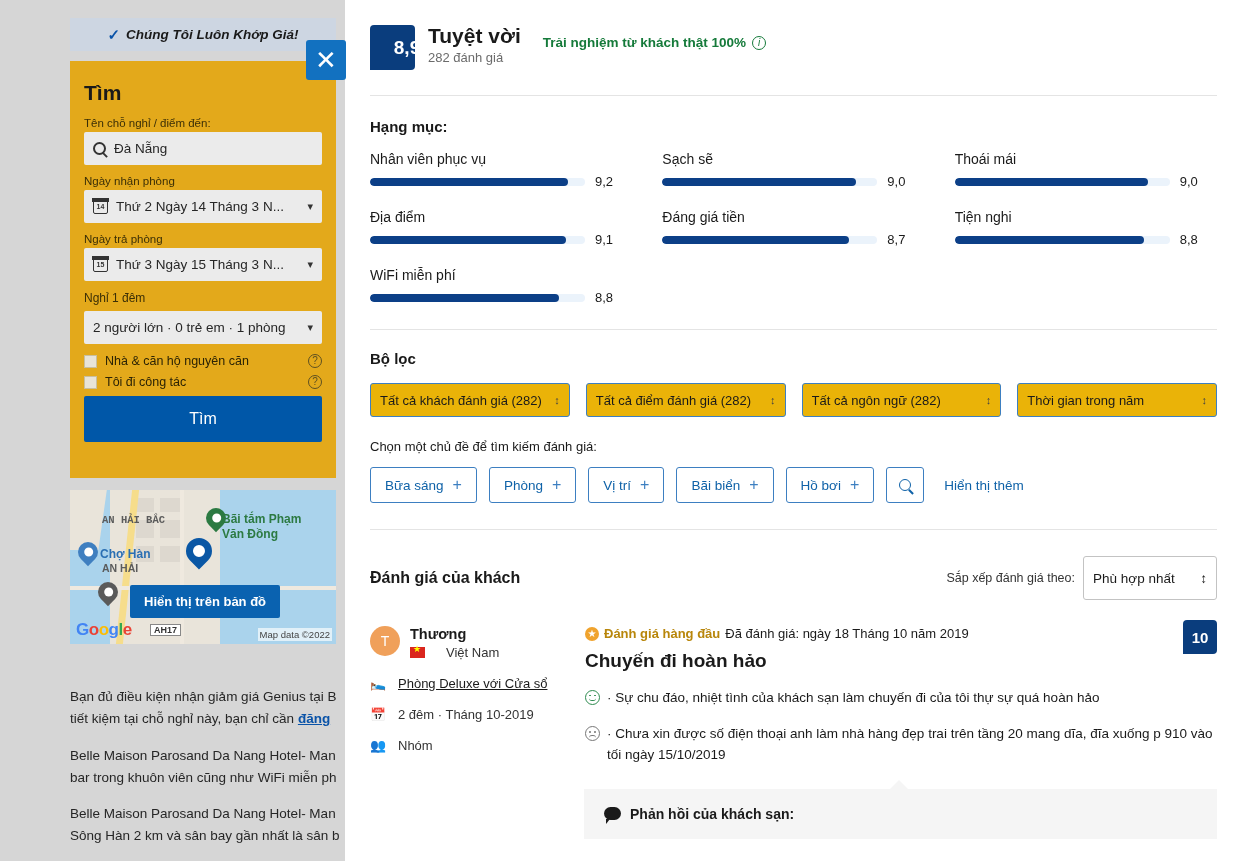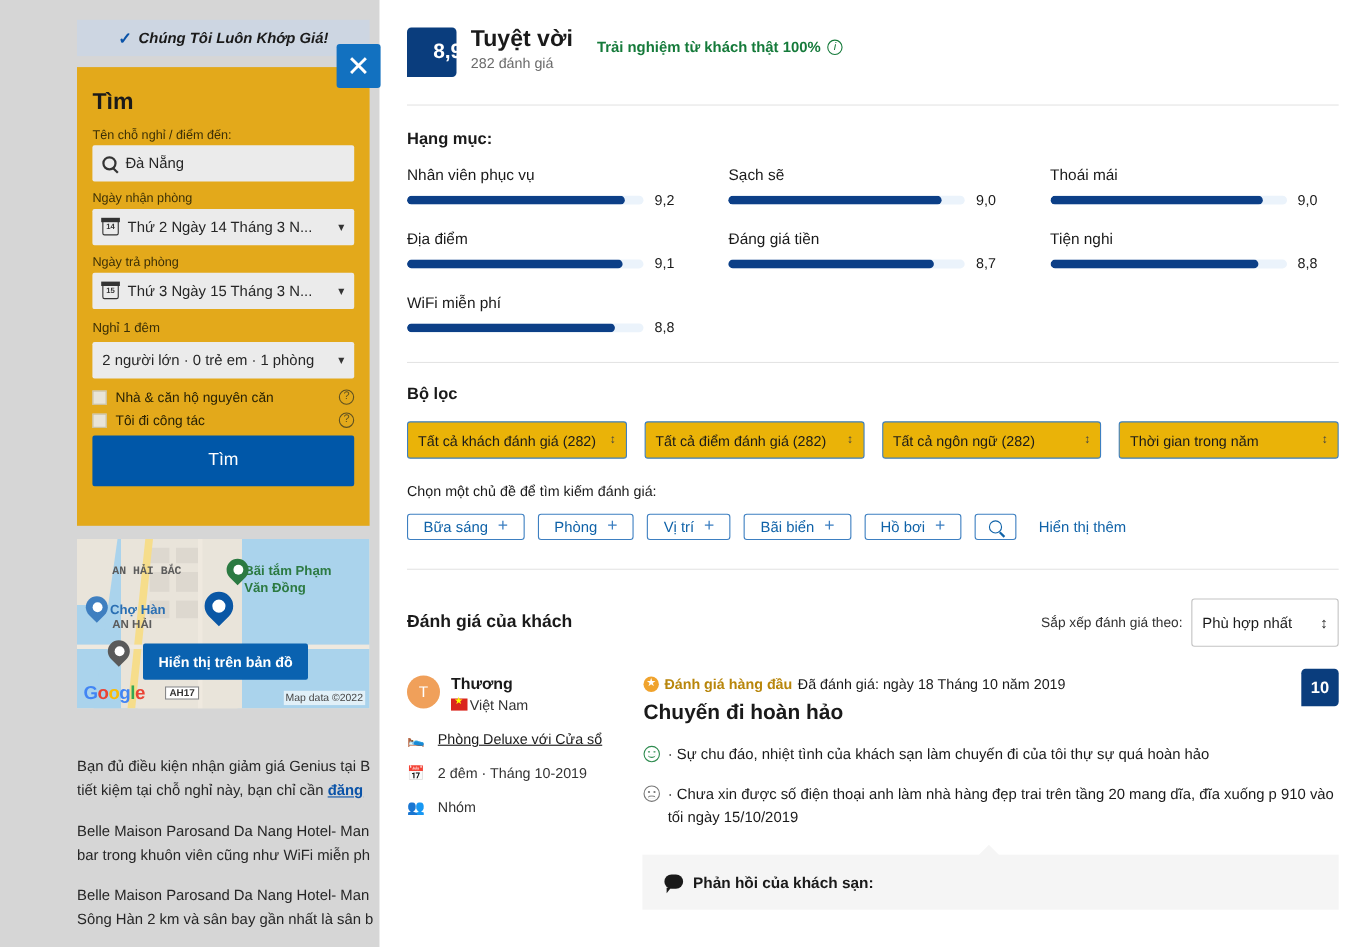--- a/index.html
+++ b/index.html
@@ -146,21 +146,21 @@
     display: flex; align-items: center; padding: 0 9px; font-size: 13px; color: #1a1a1a;
     background: #eab308; white-space: nowrap; overflow: hidden;
   }
   .sel .lbl { flex: 1; overflow: hidden; }
   .sel .updown { font-size: 11px; color: #444; line-height: 1; }
 
   .topic-label { font-size: 13px; color: #1a1a1a; margin-top: 22px; }
   .chips { display: flex; gap: 12px; align-items: center; margin-top: 13px; }
   .chip {
     border: 1px solid #3d7fc1; border-radius: 3px; color: #0f62a8;
-    height: 24px; padding: 0 14px; display: flex; align-items: center; gap: 9px;
+    height: 36px; padding: 0 14px; display: flex; align-items: center; gap: 9px;
     font-size: 13.5px; background: #fff; white-space: nowrap;
   }
   .chip .plus { font-size: 16px; color: #3d7fc1; }
   .chip.icon-only { padding: 0 12px; }
   .chip .mags { width: 12px; height: 12px; border: 1.6px solid #0f62a8; border-radius: 50%; position: relative; }
   .chip .mags:after { content:""; position:absolute; width:1.8px; height:6px; background:#0f62a8; right:-2px; bottom:-5px; transform: rotate(-45deg);}
   .showmore { color: #0f62a8; font-size: 13.5px; margin-left: 8px; }
 
   .reviews-head { display: flex; align-items: center; margin-top: 26px; }
   .reviews-title { font-size: 16px; font-weight: bold; color: #1a1a1a; }
@@ -171,21 +171,21 @@
     display: flex; align-items: center; padding: 0 9px; font-size: 13.5px; color: #1a1a1a; gap: 10px;
   }
   .sort-sel .lbl { flex: 1; }
 
   .review-block { display: flex; margin-top: 26px; }
   .reviewer { width: 200px; flex: none; }
   .reviewer-top { display: flex; align-items: flex-start; gap: 10px; }
   .avatar { width: 30px; height: 30px; border-radius: 50%; background: #f0a05a; color: #fff;
             display: flex; align-items: center; justify-content: center; font-size: 14px; flex: none; }
   .rv-name { font-size: 14.5px; font-weight: bold; color: #1a1a1a; }
-  .rv-country { display: flex; align-items: center; gap: 2px; font-size: 13px; color: #333; margin-top: 3px; }
+  .rv-country { display: flex; align-items: center; gap: 21px; font-size: 13px; color: #333; margin-top: 3px; }
   .flag { width: 15px; height: 11px; background: #da251d; position: relative; flex: none; }
   .flag:after { content: "★"; position: absolute; left: 3px; top: -3px; color: #ff0; font-size: 9px; }
   .meta-row { display: flex; align-items: center; gap: 11px; margin-top: 16px; font-size: 13px; color: #333; }
   .meta-row .ico { width: 17px; flex: none; color: #555; display:flex; align-items:center; justify-content:center;}
   .meta-row a { color: #1a1a1a; text-decoration: underline; }
 
   .review-body { flex: 1; margin-left: 15px; position: relative; }
   .top-rev { font-size: 13px; color: #1a1a1a; display: flex; align-items: center; gap: 5px; flex-wrap: wrap;}
   .top-rev .star { width: 14px; height: 14px; background: #f0a32d; border-radius: 50%;
                    color: #fff; font-size: 10px; line-height: 14px; text-align: center; flex:none;}

